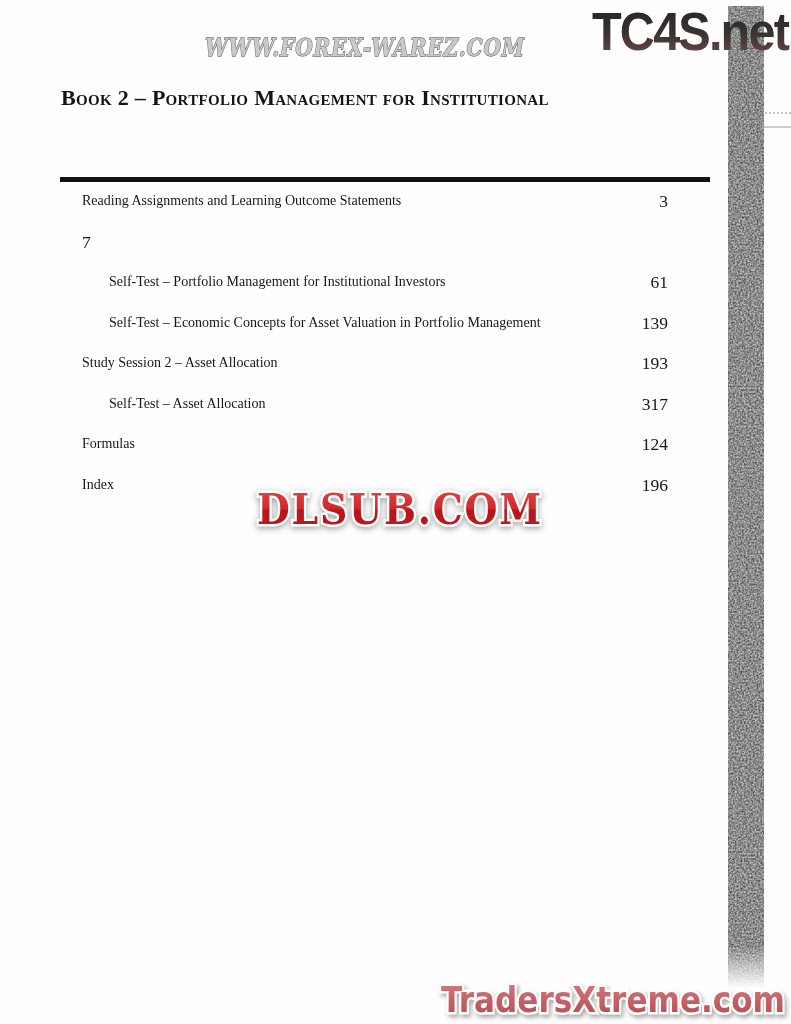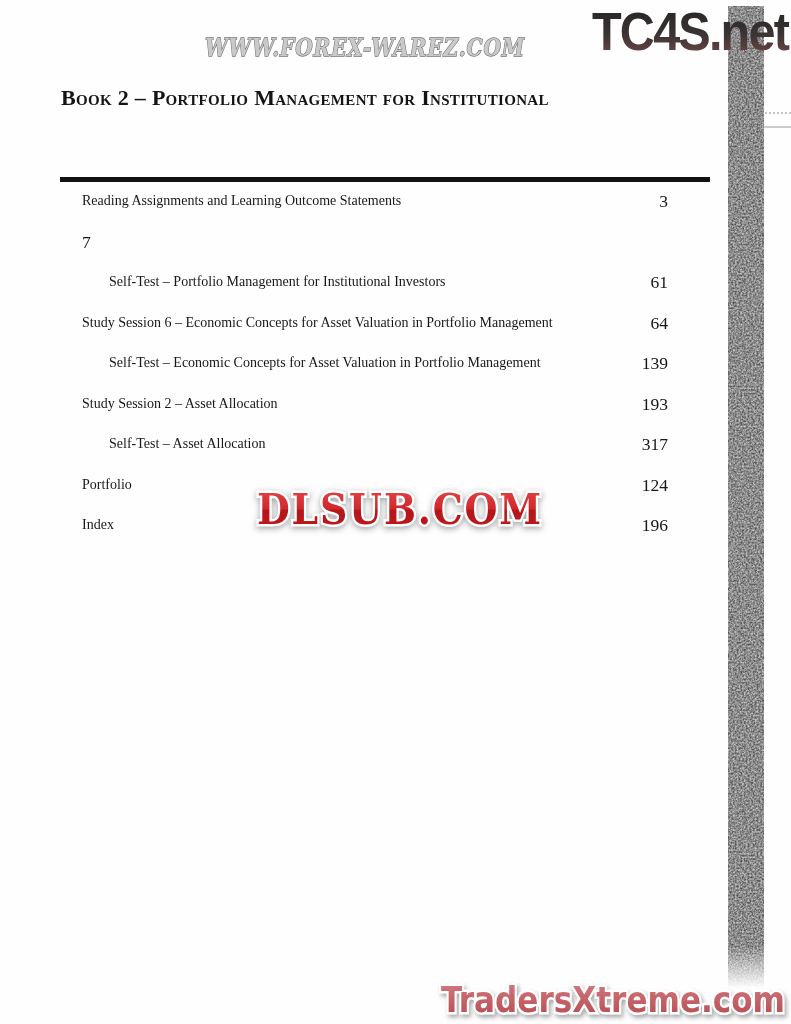--- a/index.html
+++ b/index.html
@@ -113,38 +113,34 @@
     <span class="label">Reading Assignments and Learning Outcome Statements</span>
     <span class="page">3</span>
   </div>
     <div class="toc-row">
     <span class="page">7</span>
   </div>
     <div class="toc-row indent">
     <span class="label">Self-Test – Portfolio Management for Institutional Investors</span>
     <span class="page">61</span>
   </div>
-    <div class="toc-row">
-    <span class="label">Study Session 6 – Economic Concepts for Asset Valuation in Portfolio Management</span>
-    <span class="page">64</span>
-  </div>
     <div class="toc-row indent">
     <span class="label">Self-Test – Economic Concepts for Asset Valuation in Portfolio Management</span>
     <span class="page">139</span>
   </div>
     <div class="toc-row">
     <span class="label">Study Session 2 – Asset Allocation</span>
     <span class="page">193</span>
   </div>
     <div class="toc-row indent">
     <span class="label">Self-Test – Asset Allocation</span>
     <span class="page">317</span>
   </div>
     <div class="toc-row">
-    <span class="label">Portfolio</span>
+    <span class="label">Formulas</span>
     <span class="page">124</span>
   </div>
     <div class="toc-row">
     <span class="label">Index</span>
     <span class="page">196</span>
   </div>
   </div>
 
 <svg class="dlsub" width="300" height="62" viewBox="0 0 300 62" style="filter: drop-shadow(0 2px 3px rgba(90,90,90,0.55));">
   <defs>

